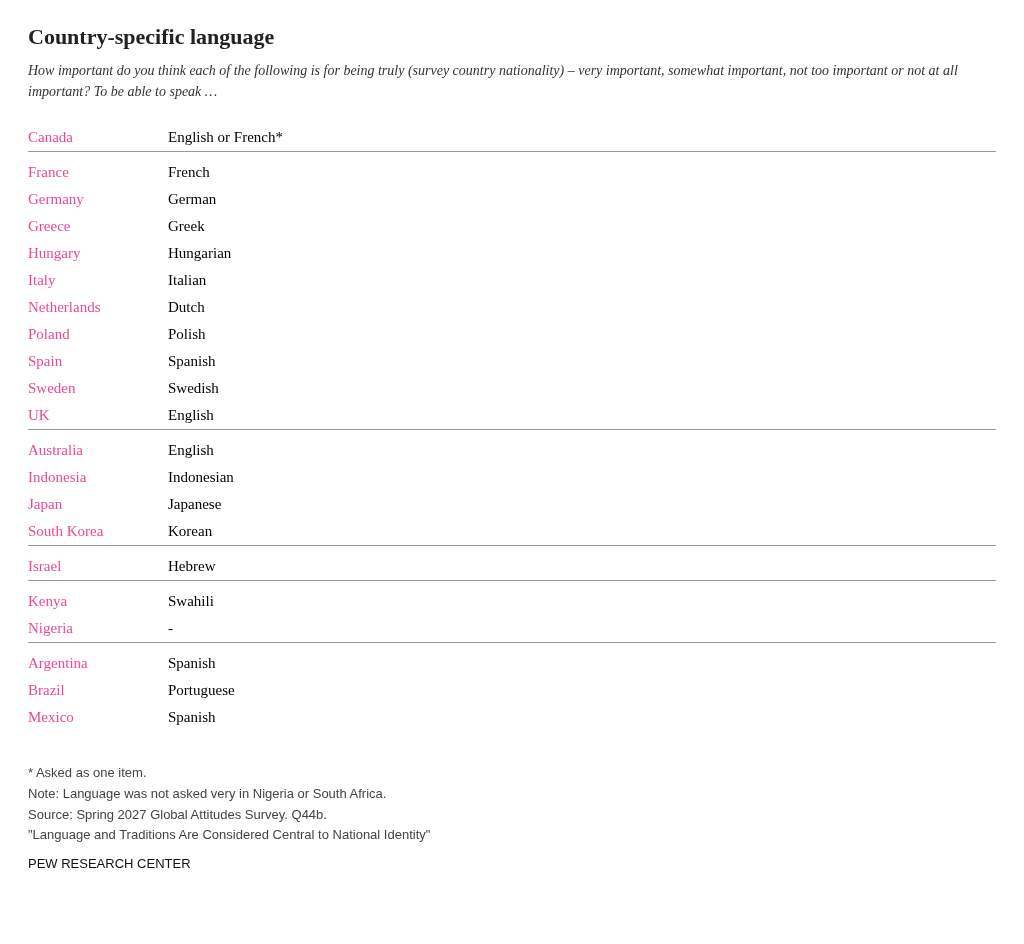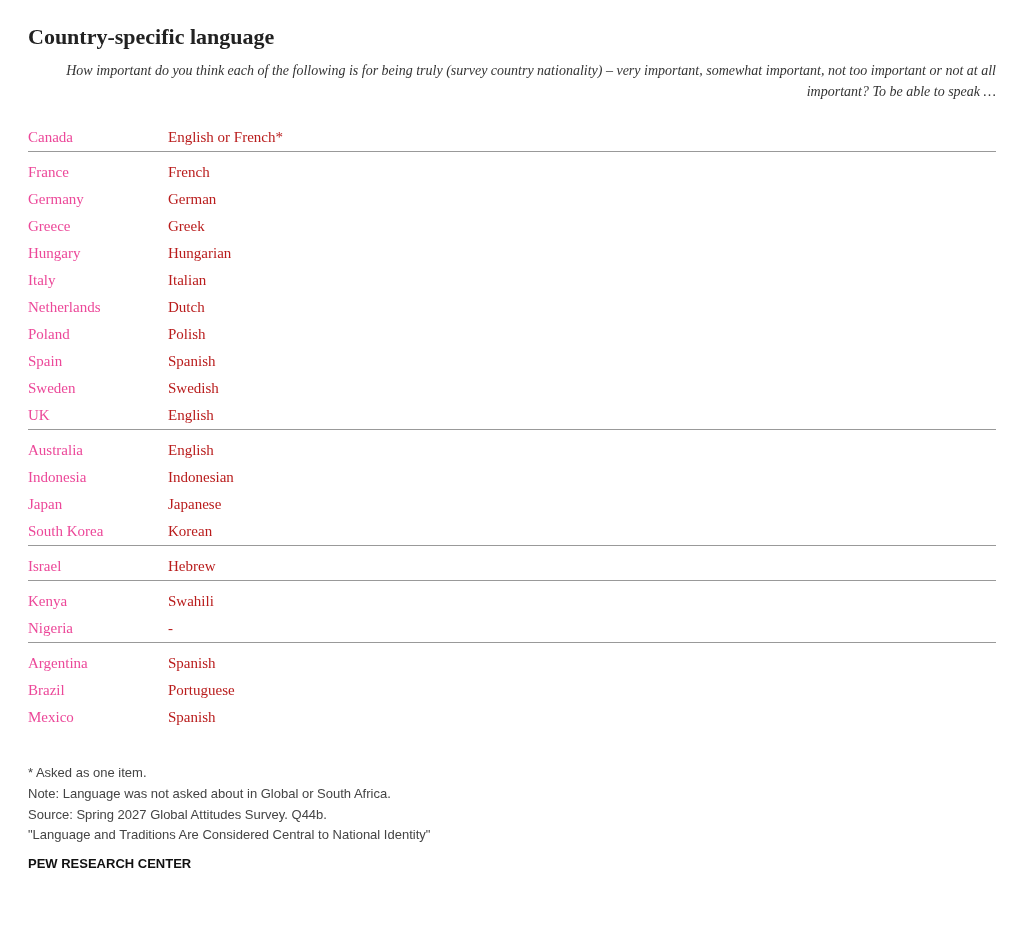--- a/index.html
+++ b/index.html
@@ -15,53 +15,52 @@
       font-weight: bold;
       margin-bottom: 10px;
       font-family: Georgia, serif;
     }
     .subtitle {
       font-size: 14px;
       font-style: italic;
       color: #333;
       margin-bottom: 22px;
       line-height: 1.5;
-      text-align: right;
     }
     table {
       width: 100%;
       border-collapse: collapse;
       font-size: 15px;
     }
     tr td {
       padding: 5px 0;
       vertical-align: top;
     }
     tr td:first-child {
       width: 140px;
       color: #ec4899;
     }
     tr td:last-child {
-      color: #b91c1c;
+      color: #000000;
     }
     .group-divider td {
       border-top: 1.5px solid #999;
       padding-top: 12px;
     }
     .footnotes {
       margin-top: 32px;
       font-size: 13px;
       color: #444;
       font-family: Arial, sans-serif;
       line-height: 1.6;
     }
     .pew-credit {
       margin-top: 8px;
       font-size: 13px;
-      font-weight: bold;
+      font-weight: normal;
       font-family: Arial, sans-serif;
       color: #111;
     }
   </style>
 </head>
 <body>
 
 <h1 class="page-title">Country-specific language</h1>
 <p class="subtitle">How important do you think each of the following is for being truly (survey country nationality) – very important, somewhat important, not too important or not at all important?  To be able to speak …</p>
 
@@ -150,18 +149,18 @@
       <tr>
         <td>Mexico</td>
         <td>Spanish</td>
       </tr>
     </tbody>
 </table>
 
 <div class="footnotes">
   <div id="footnotes-container">
       <div>* Asked as one item.</div>
-      <div>Note: Language was not asked about in Global or South Africa.</div>
+      <div>Note: Language was not asked very in Nigeria or South Africa.</div>
       <div>Source: Spring 2027 Global Attitudes Survey. Q44b.</div>
       <div>"Language and Traditions Are Considered Central to National Identity"</div>
     </div>
   <div class="pew-credit">PEW RESEARCH CENTER</div>
 </div>
 
 </body></html>

